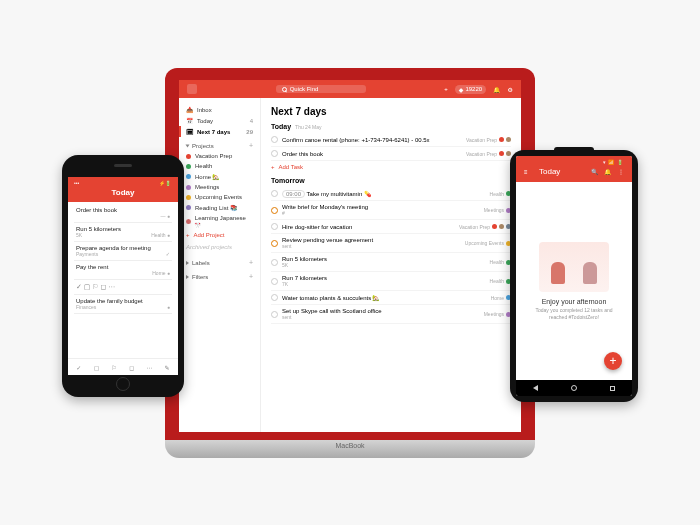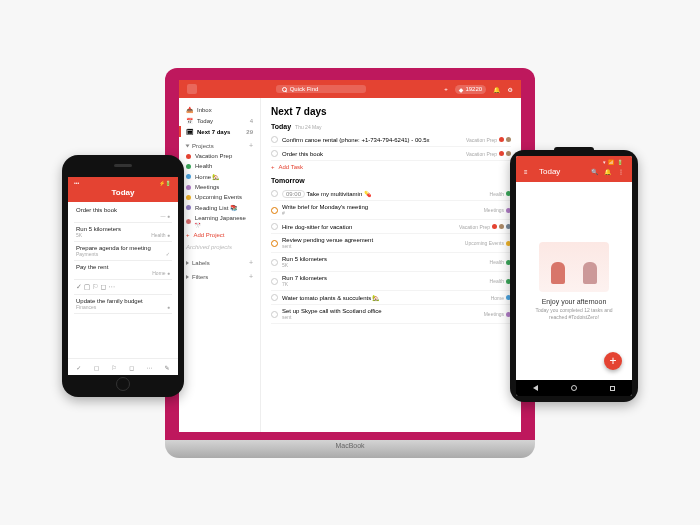--- a/index.html
+++ b/index.html
@@ -1,20 +1,20 @@
 <!DOCTYPE html>
 <html><head>
 <meta charset="utf-8">
 <style>
   * { box-sizing: border-box; margin: 0; padding: 0; }
   body { font-family: -apple-system, Helvetica, Arial, sans-serif; background: #f7f7f7; width: 700px; height: 525px; position: relative; overflow: hidden; }
   
   
   .laptop { position: absolute; left: 165px; top: 68px; width: 370px; }
-  .laptop-screen { background: #be185d; border-radius: 12px 12px 0 0; padding: 12px 14px 8px; }
+  .laptop-screen { background: #b91c1c; border-radius: 12px 12px 0 0; padding: 12px 14px 8px; }
   .laptop-inner { background: #fff; height: 352px; display: flex; flex-direction: column; font-size: 6px; overflow: hidden; }
   .laptop-base { height: 18px; background: linear-gradient(#d4d4d4,#aaa); border-radius: 0 0 14px 14px; position: relative; }
   .laptop-base::after { content:"MacBook"; position:absolute; left:50%; top:2px; transform:translateX(-50%); font-size:7px; color:#666; }
   
   .topbar { background: #e44332; height: 18px; display: flex; align-items: center; padding: 0 8px; color: #fff; gap: 6px; }
   .logo { width: 10px; height: 10px; background: #fff3; border-radius: 2px; }
   .search { flex: 1; display: flex; justify-content: center; }
   .search-box { background: rgba(255,255,255,.18); border-radius: 3px; padding: 1px 6px; width: 90px; display: flex; align-items: center; gap: 3px; }
   .search-ico { width: 5px; height: 5px; border: 0.7px solid #fff; border-radius: 50%; position: relative; }
   .search-ico::after { content:""; position:absolute; width:2px; height:0.7px; background:#fff; bottom:-1px; right:-1px; transform:rotate(45deg); }

